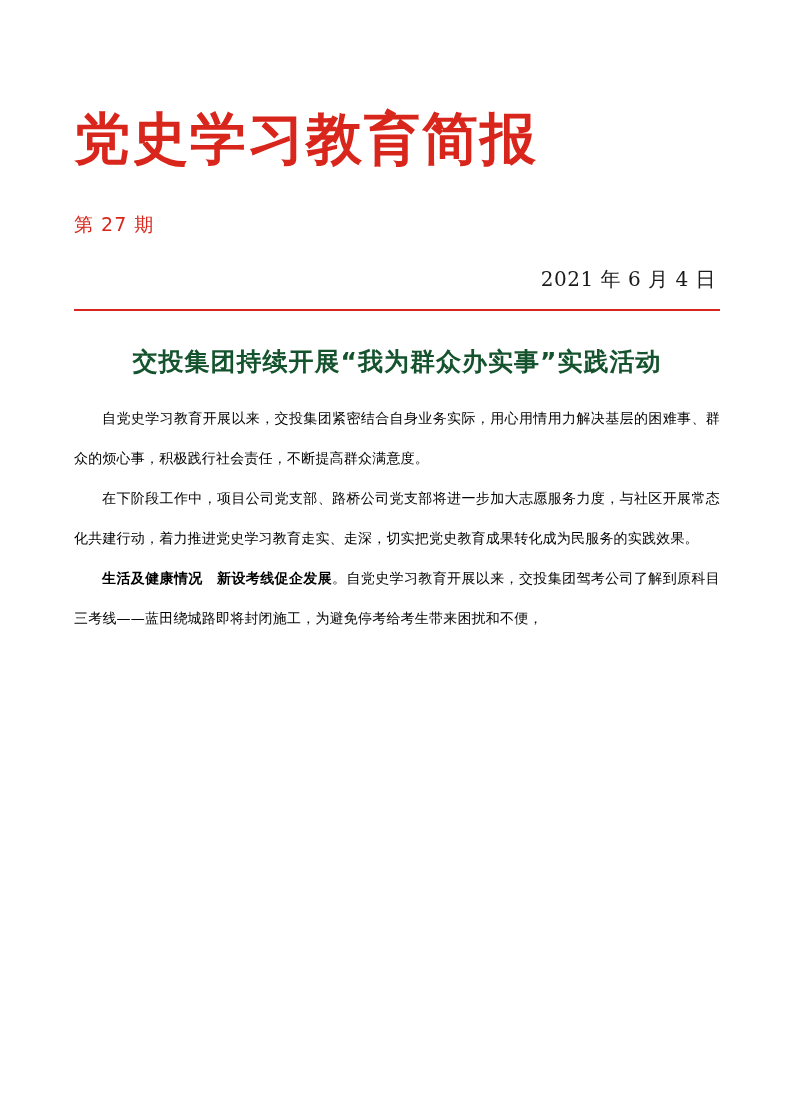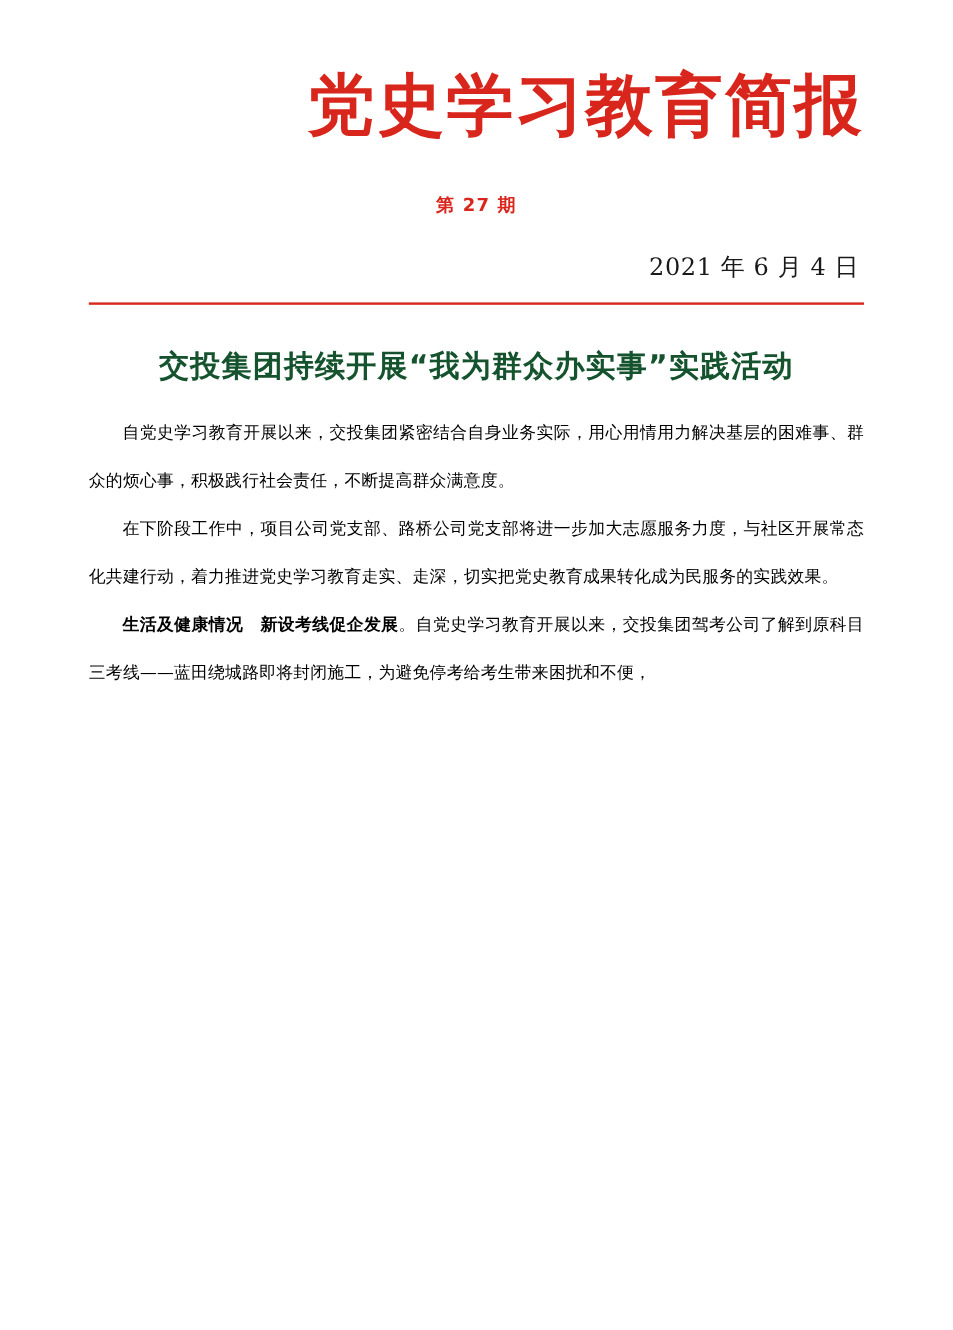--- a/index.html
+++ b/index.html
@@ -18,36 +18,36 @@
   .page {
     width: 794px;
     height: 1108px;
     box-sizing: border-box;
     padding: 0 74px;
     position: relative;
   }
 
   
   .masthead-title {
-    text-align: right;
+    text-align: left;
     color: #d9261c;
     font-family: "DejaVu Sans", "Liberation Sans", sans-serif;
     font-weight: bold;
     font-size: 56px;
     letter-spacing: 2px;
     line-height: 1.1;
-    margin-top: 58px;
+    margin-top: 108px;
     white-space: nowrap;
   }
   .issue-no {
-    text-align: center;
+    text-align: left;
     color: #d9261c;
     font-family: "DejaVu Sans", "Liberation Sans", sans-serif;
-    font-weight: bold;
-    font-size: 15px;
+    font-weight: normal;
+    font-size: 19px;
     margin-top: 42px;
     letter-spacing: 1px;
   }
 
   .meta-row {
     display: flex;
     align-items: flex-end;
     justify-content: space-between;
     margin-top: 28px;
     color: #1a1a1a;

